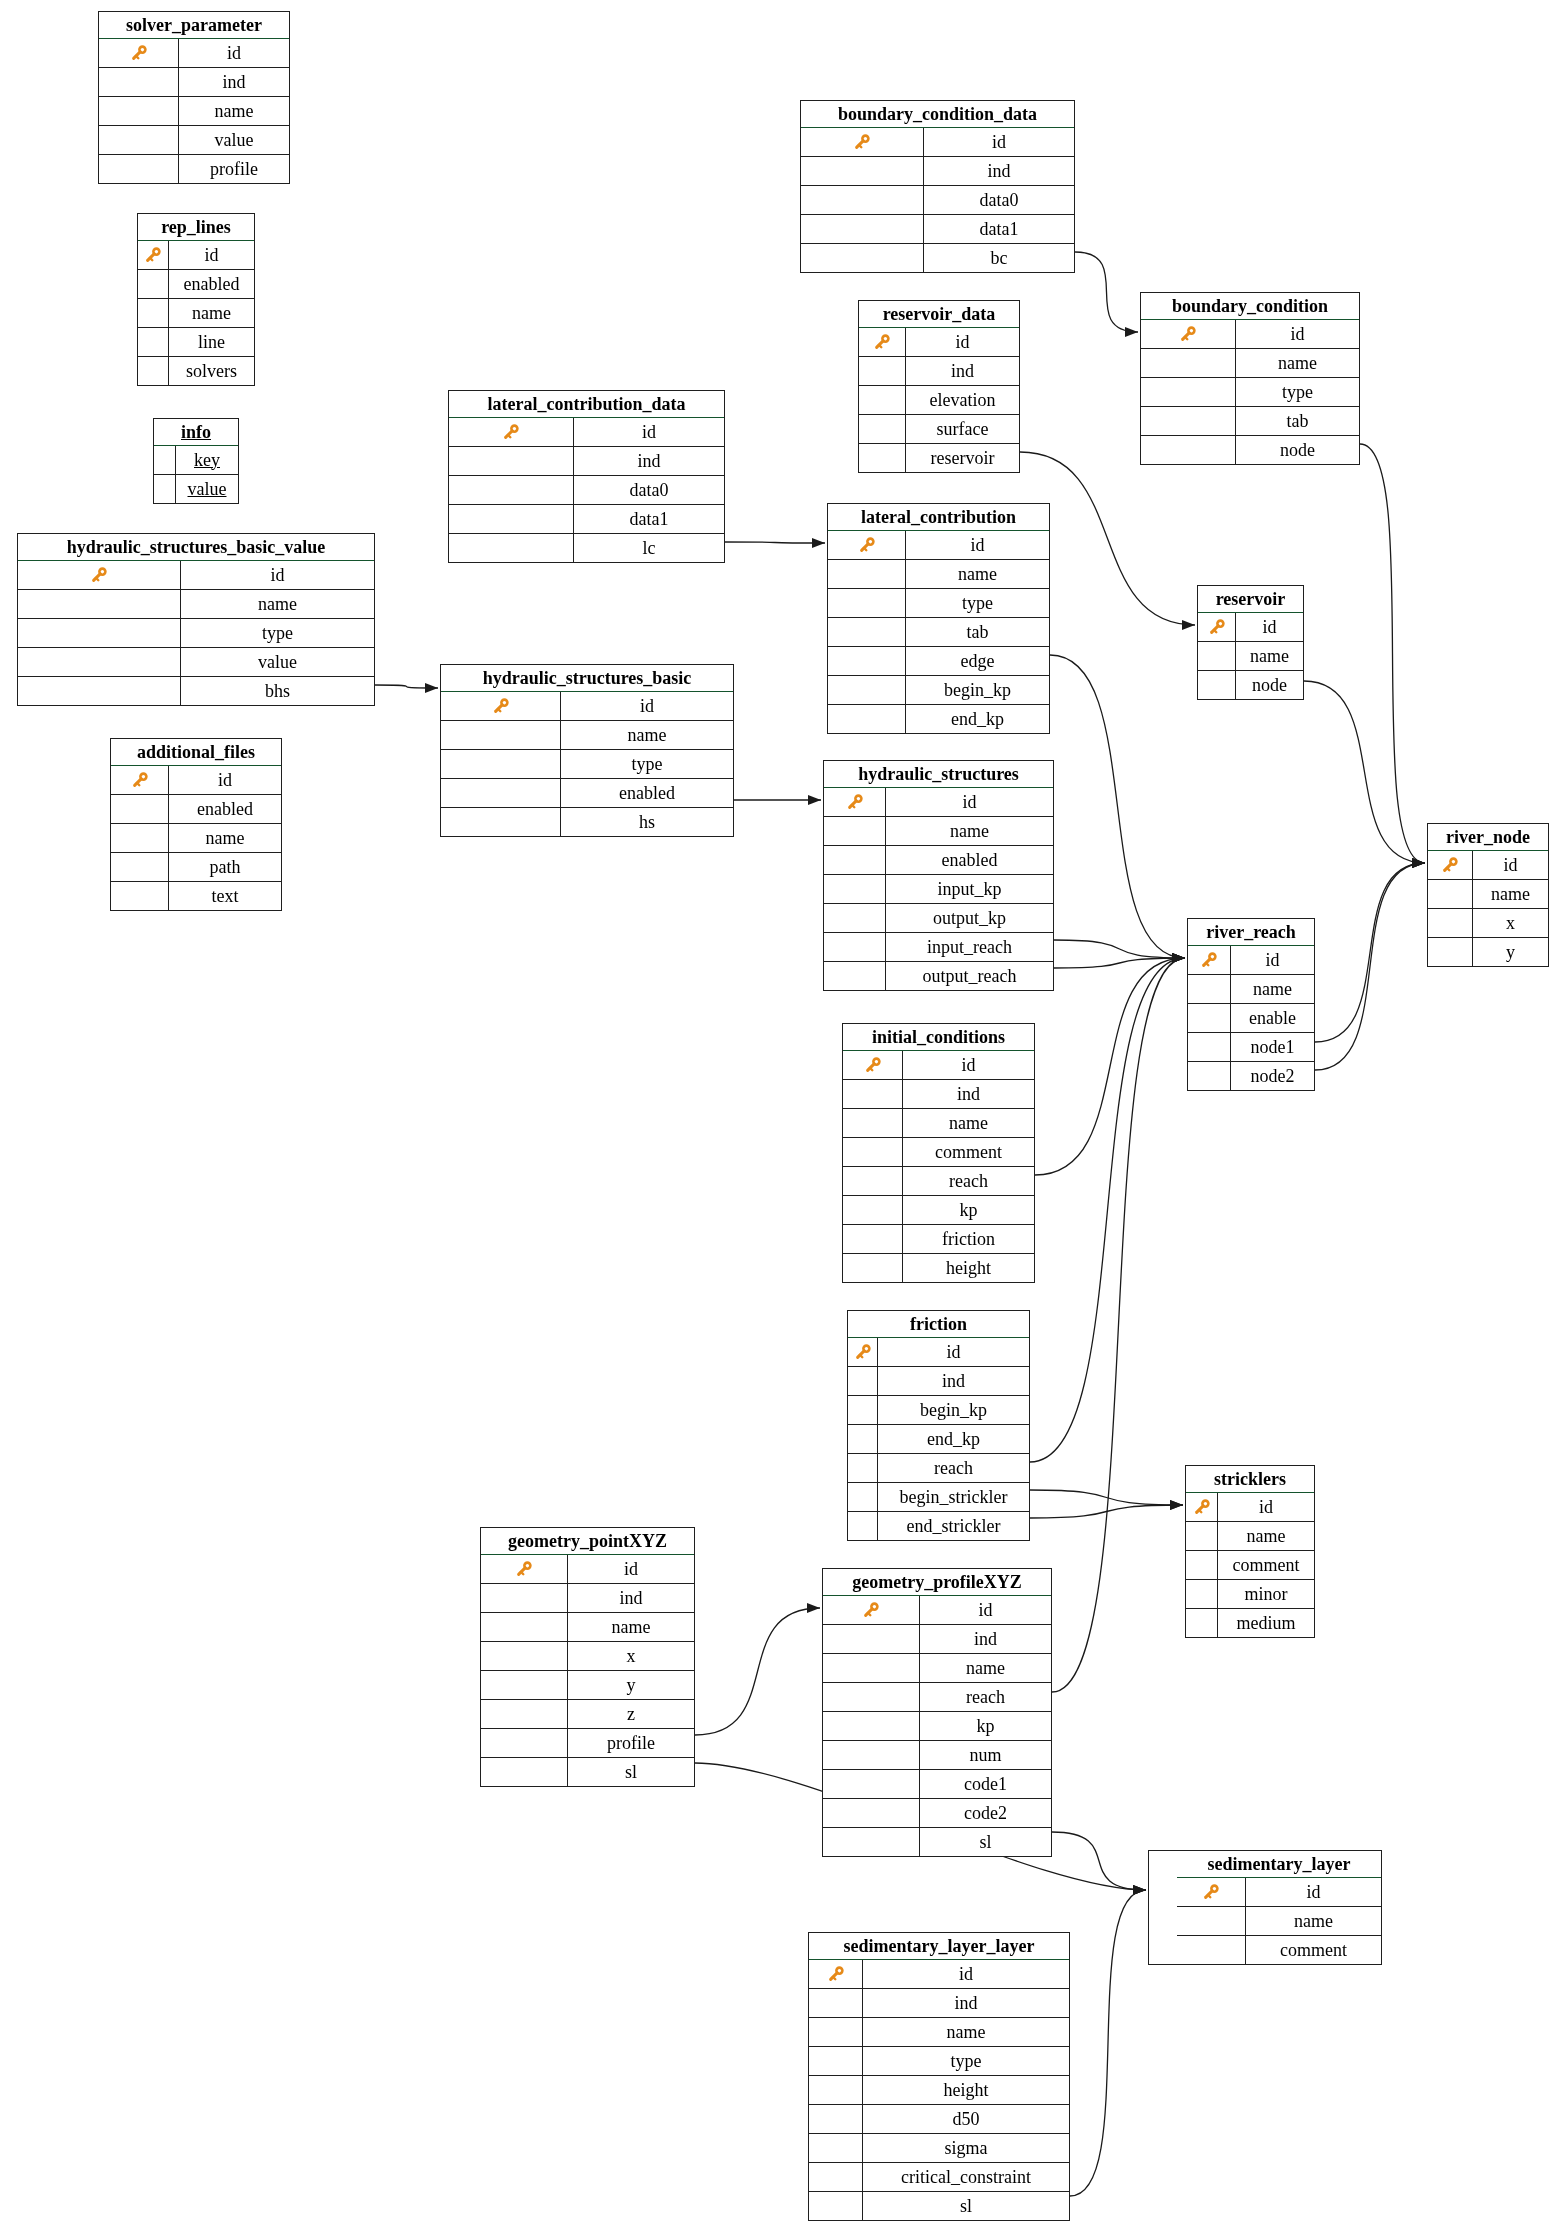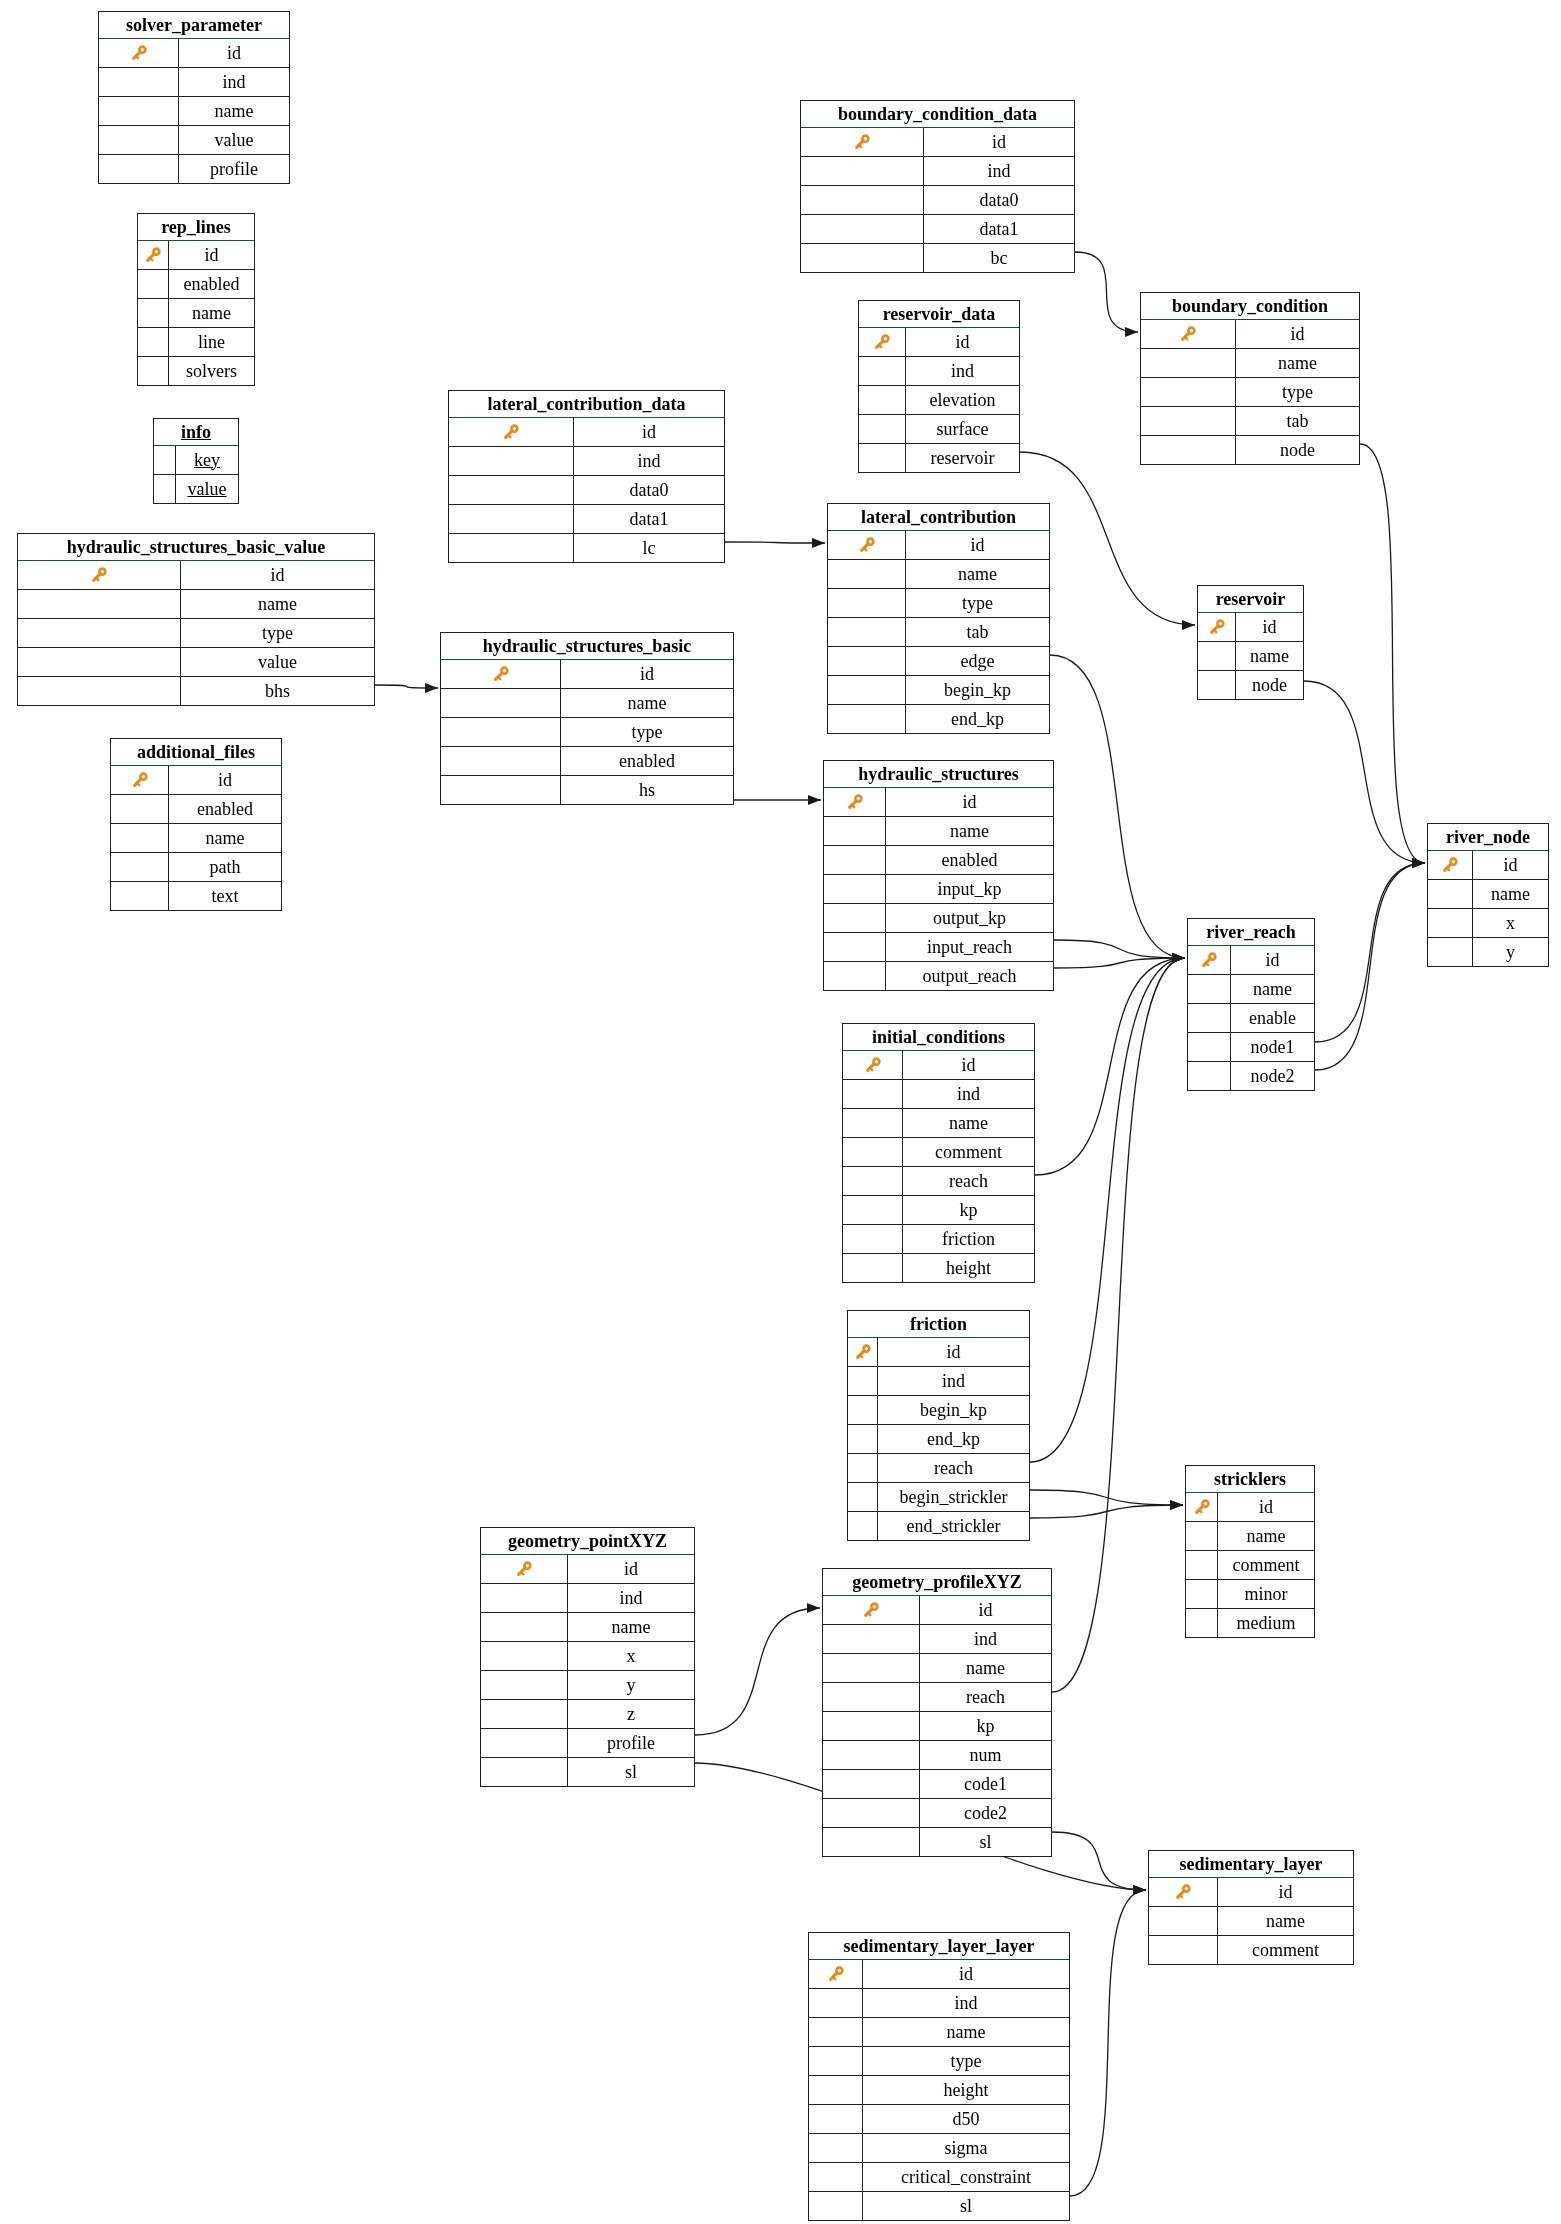--- a/index.html
+++ b/index.html
@@ -228,21 +228,21 @@
         </div>
         <div class="tbl-row">
           <div class="key-cell" style="flex-basis: 125px;"></div>
           <div class="field-cell">data1</div>
         </div>
         <div class="tbl-row">
           <div class="key-cell" style="flex-basis: 125px;"></div>
           <div class="field-cell">lc</div>
         </div>
       </div>
-      <div class="tbl" style="left: 440px; top: 632px; width: 292px;">
+      <div class="tbl" style="left: 440px; top: 664px; width: 292px;">
         <div class="tbl-title">hydraulic_structures_basic</div>
         <div class="tbl-row">
           <div class="key-cell" style="flex-basis: 120px;">
             <svg viewBox="0 0 20 20" width="20" height="20">
               <g transform="rotate(45 10 10)" stroke="#e68a19" fill="none">
                 <circle cx="10" cy="5.2" r="3" stroke-width="2.6"></circle>
                 <path d="M10 8.4 L10 17.6" stroke-width="3" stroke-linecap="round"></path>
                 <path d="M10 14.2 L13.2 14.2" stroke-width="2.4" stroke-linecap="round"></path>
               </g>
             </svg>
@@ -734,21 +734,21 @@
         </div>
         <div class="tbl-row">
           <div class="key-cell" style="flex-basis: 32px;"></div>
           <div class="field-cell">minor</div>
         </div>
         <div class="tbl-row">
           <div class="key-cell" style="flex-basis: 32px;"></div>
           <div class="field-cell">medium</div>
         </div>
       </div>
-      <div class="tbl" style="left: 1148px; top: 1850px; width: 204px;">
+      <div class="tbl" style="left: 1148px; top: 1850px; width: 204px; padding-left: 28px;">
         <div class="tbl-title">sedimentary_layer</div>
         <div class="tbl-row">
           <div class="key-cell" style="flex-basis: 69px;">
             <svg viewBox="0 0 20 20" width="20" height="20">
               <g transform="rotate(45 10 10)" stroke="#e68a19" fill="none">
                 <circle cx="10" cy="5.2" r="3" stroke-width="2.6"></circle>
                 <path d="M10 8.4 L10 17.6" stroke-width="3" stroke-linecap="round"></path>
                 <path d="M10 14.2 L13.2 14.2" stroke-width="2.4" stroke-linecap="round"></path>
               </g>
             </svg>

